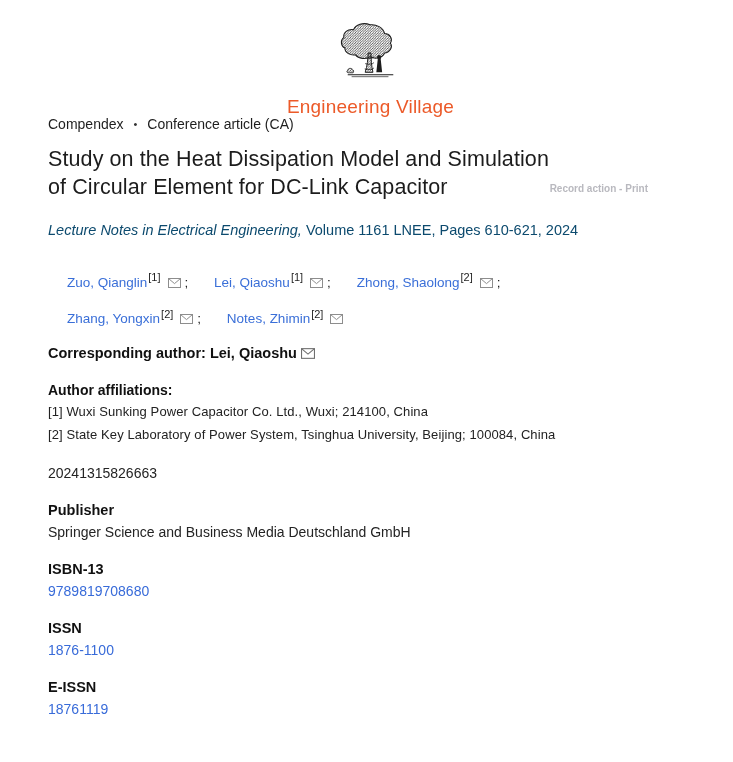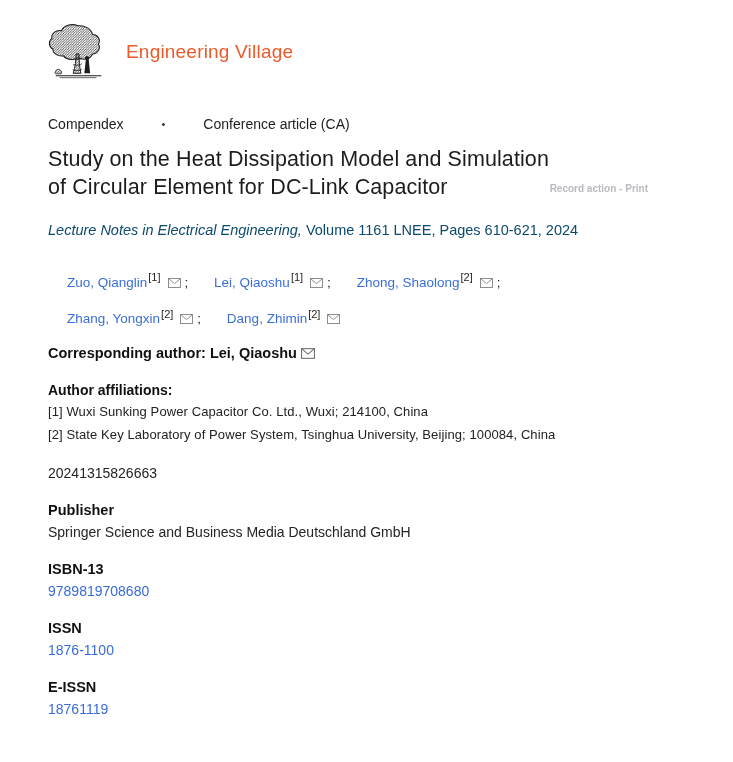--- a/index.html
+++ b/index.html
@@ -6,30 +6,30 @@
   html, body { background: #ffffff; }
   body {
     width: 733px; height: 762px;
     font-family: "Liberation Sans", sans-serif;
     color: #1f1f1f;
     overflow: hidden;
   }
   .page { padding: 22px 40px 0 48px; position: relative; }
 
   
-  .app-header { display: flex; align-items: center; gap: 16px; height: 60px; }
+  .app-header { display: flex; align-items: center; gap: 16px; height: 60px; flex-direction: column; }
   .logo { width: 62px; height: 58px; display: inline-block; }
   .brand {
     color: #ec5a29;
     font-size: 19px;
     letter-spacing: 0.2px;
   }
 
   
-  .breadcrumb { margin-top: 34px; font-size: 14px; color: #1e1e1e; display: flex; align-items: center; gap: 28px; }
+  .breadcrumb { margin-top: 34px; font-size: 14px; color: #1e1e1e; display: flex; align-items: center; }
   .breadcrumb .crumb-db { cursor: pointer; }
   .breadcrumb .dot { margin: 0 10px; font-size: 11px; color: #333; }
 
   
   .title-row { position: relative; margin-top: 13px; width: 600px; }
   h1.title {
     font-size: 21.5px;
     font-weight: 400;
     line-height: 28px;
     color: #1c1c1c;
@@ -124,21 +124,21 @@
             <path d="M0.5 0.5 L6.5 5.6 L12.5 0.5" fill="none" stroke="#8d8d8d"></path>
           </svg></span><span class="sep">;</span></span>
     <span class="author"><a class="author-name">Zhong, Shaolong</a><sup>[2]</sup><span class="mail"><svg width="13" height="10" viewBox="0 0 13 10">
             <rect x="0.5" y="0.5" width="12" height="9" fill="none" stroke="#8d8d8d"></rect>
             <path d="M0.5 0.5 L6.5 5.6 L12.5 0.5" fill="none" stroke="#8d8d8d"></path>
           </svg></span><span class="sep">;</span></span>
     <span class="author"><a class="author-name">Zhang, Yongxin</a><sup>[2]</sup><span class="mail"><svg width="13" height="10" viewBox="0 0 13 10">
             <rect x="0.5" y="0.5" width="12" height="9" fill="none" stroke="#8d8d8d"></rect>
             <path d="M0.5 0.5 L6.5 5.6 L12.5 0.5" fill="none" stroke="#8d8d8d"></path>
           </svg></span><span class="sep">;</span></span>
-    <span class="author"><a class="author-name">Dang, Zhimin</a><sup>[2]</sup><span class="mail"><svg width="13" height="10" viewBox="0 0 13 10">
+    <span class="author"><a class="author-name">Notes, Zhimin</a><sup>[2]</sup><span class="mail"><svg width="13" height="10" viewBox="0 0 13 10">
             <rect x="0.5" y="0.5" width="12" height="9" fill="none" stroke="#8d8d8d"></rect>
             <path d="M0.5 0.5 L6.5 5.6 L12.5 0.5" fill="none" stroke="#8d8d8d"></path>
           </svg></span></span>
   </div>
 
   <p class="corresponding"><span>Corresponding author: Lei, Qiaoshu</span><span class="mail"><svg width="14" height="11" viewBox="0 0 13 10">
           <rect x="0.5" y="0.5" width="12" height="9" fill="none" stroke="#6f6f6f"></rect>
           <path d="M0.5 0.5 L6.5 5.6 L12.5 0.5" fill="none" stroke="#6f6f6f"></path>
         </svg></span></p>
 

